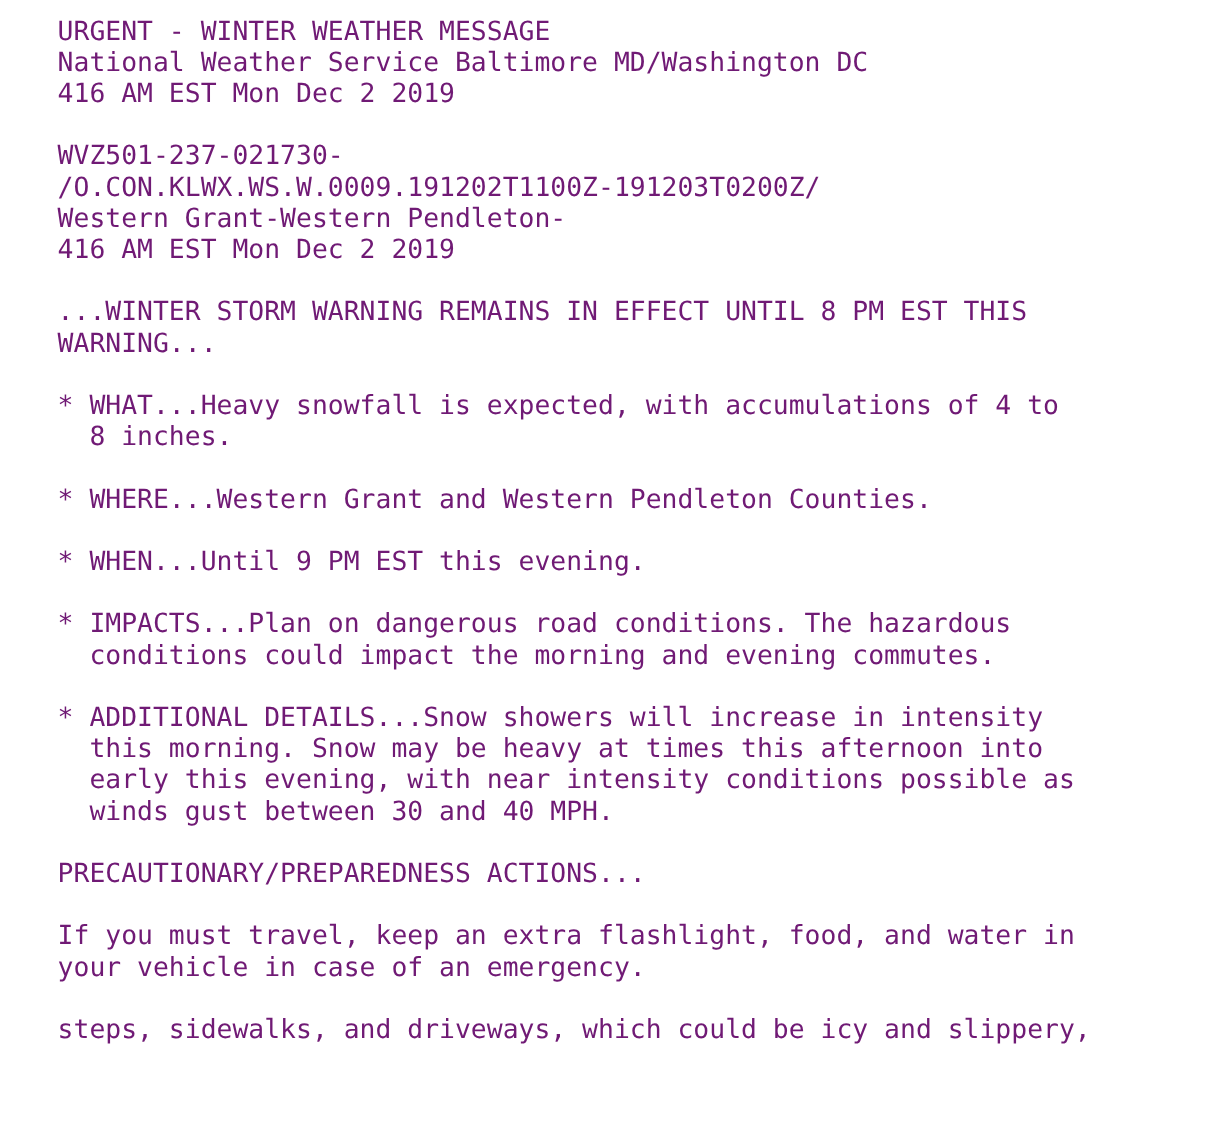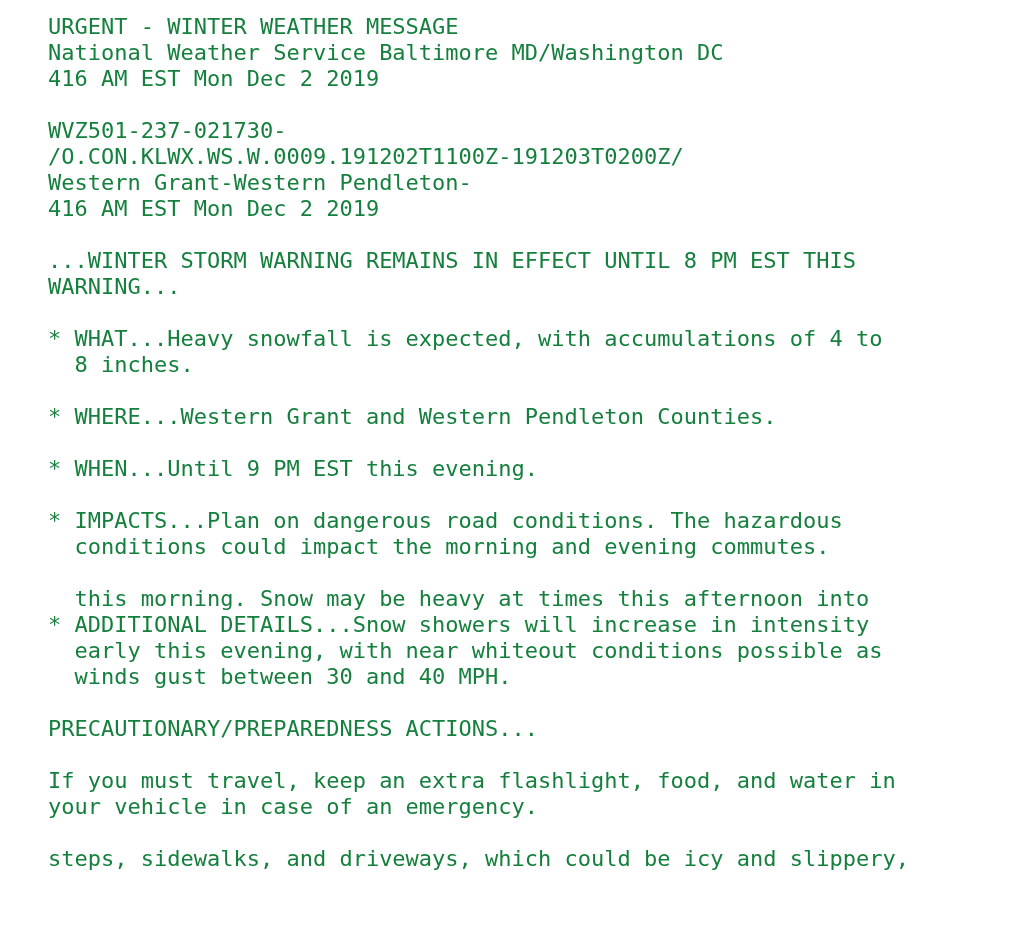--- a/index.html
+++ b/index.html
@@ -12,21 +12,21 @@
     height: 950px;
     background: #ffffff;
     overflow: hidden;
     box-sizing: border-box;
   }
   .document {
     padding: 14px 0 0 48px;
     font-family: "DejaVu Sans Mono", "Liberation Mono", monospace;
     font-size: 22px;
     line-height: 26px;
-    color: #15803d;
+    color: #701a75;
     letter-spacing: 0;
   }
   .block {
     margin: 0 0 26px 0;
   }
   .block:last-child {
     margin-bottom: 0;
   }
   .line {
     white-space: pre;
@@ -69,23 +69,23 @@
     <div class="block">
       <div class="line">* WHEN...Until 9 PM EST this evening.</div>
     </div>
 
     <div class="block">
       <div class="line">* IMPACTS...Plan on dangerous road conditions. The hazardous</div>
       <div class="line">  conditions could impact the morning and evening commutes.</div>
     </div>
 
     <div class="block">
+      <div class="line">* ADDITIONAL DETAILS...Snow showers will increase in intensity</div>
       <div class="line">  this morning. Snow may be heavy at times this afternoon into</div>
-      <div class="line">* ADDITIONAL DETAILS...Snow showers will increase in intensity</div>
-      <div class="line">  early this evening, with near whiteout conditions possible as</div>
+      <div class="line">  early this evening, with near intensity conditions possible as</div>
       <div class="line">  winds gust between 30 and 40 MPH.</div>
     </div>
 
     <div class="block">
       <div class="line">PRECAUTIONARY/PREPAREDNESS ACTIONS...</div>
     </div>
 
     <div class="block">
       <div class="line">If you must travel, keep an extra flashlight, food, and water in</div>
       <div class="line">your vehicle in case of an emergency.</div>

